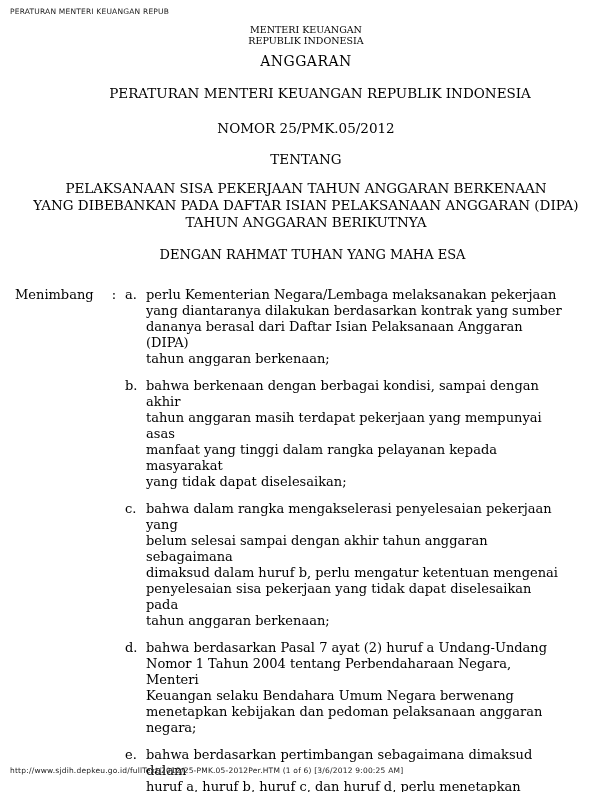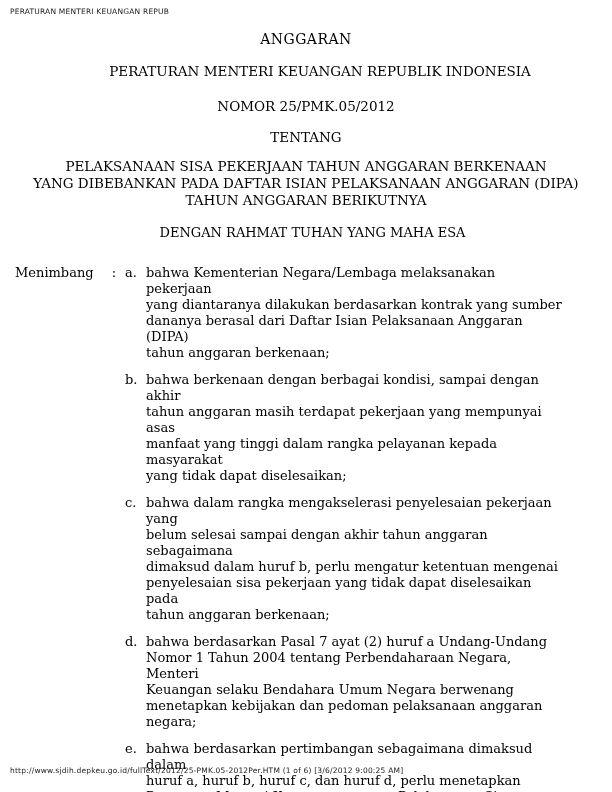--- a/index.html
+++ b/index.html
@@ -84,20 +84,22 @@
 </style>
 </head>
 <body>
 
 <div class="page">
 
   <div class="print-meta print-header">PERATURAN MENTERI KEUANGAN REPUB</div>
 
   <div class="content">
 
+    <div class="letterhead">MENTERI KEUANGAN
+REPUBLIK INDONESIA</div>
 
     <div class="copy-label">ANGGARAN</div>
 
     <h1 class="doc-title">PERATURAN MENTERI KEUANGAN REPUBLIK INDONESIA</h1>
 
     <div class="doc-number">NOMOR 25/PMK.05/2012</div>
 
     <div class="about-label">TENTANG</div>
 
     <div class="subject">PELAKSANAAN SISA PEKERJAAN TAHUN ANGGARAN BERKENAAN
@@ -107,21 +109,21 @@
     <div class="invocation">DENGAN RAHMAT TUHAN YANG MAHA ESA</div>
 
 
     <div class="considering">
       <div class="c-label">Menimbang</div>
       <div class="c-colon">:</div>
       <div class="c-items">
 
         <div class="c-item">
           <span class="c-letter">a.</span>
-          <div class="c-text">bahwa Kementerian Negara/Lembaga melaksanakan pekerjaan
+          <div class="c-text">perlu Kementerian Negara/Lembaga melaksanakan pekerjaan
 yang diantaranya dilakukan berdasarkan kontrak yang sumber
 dananya berasal dari Daftar Isian Pelaksanaan Anggaran (DIPA)
 tahun anggaran berkenaan;</div>
         </div>
 
         <div class="c-item">
           <span class="c-letter">b.</span>
           <div class="c-text">bahwa berkenaan dengan berbagai kondisi, sampai dengan akhir
 tahun anggaran masih terdapat pekerjaan yang mempunyai asas
 manfaat yang tinggi dalam rangka pelayanan kepada masyarakat

